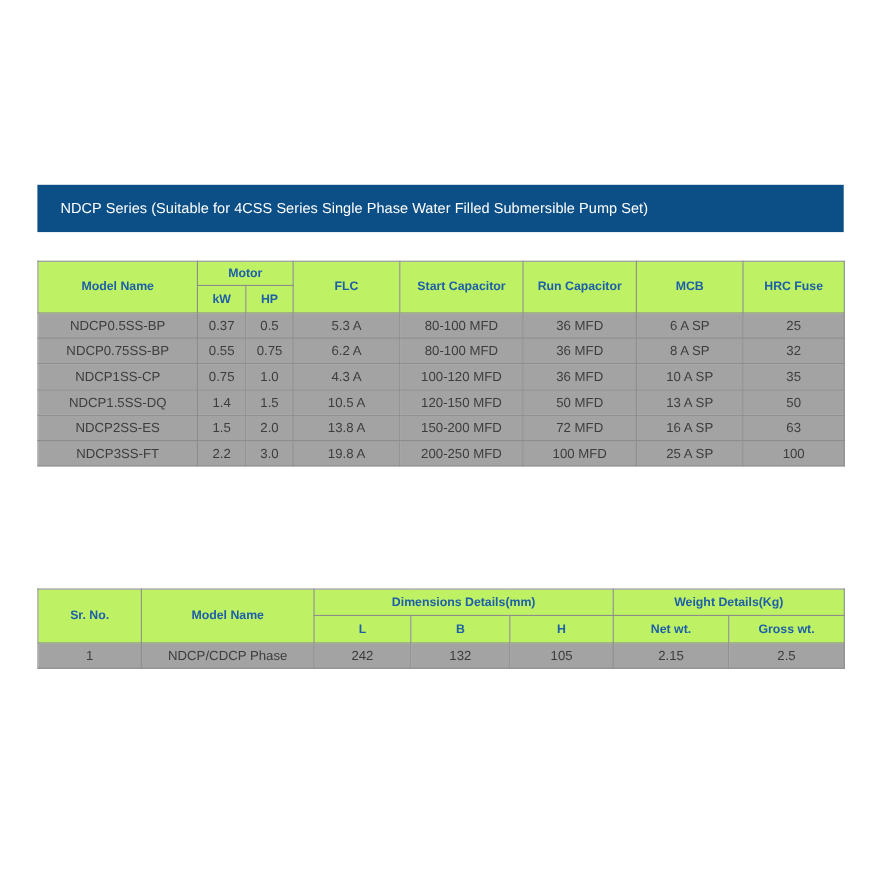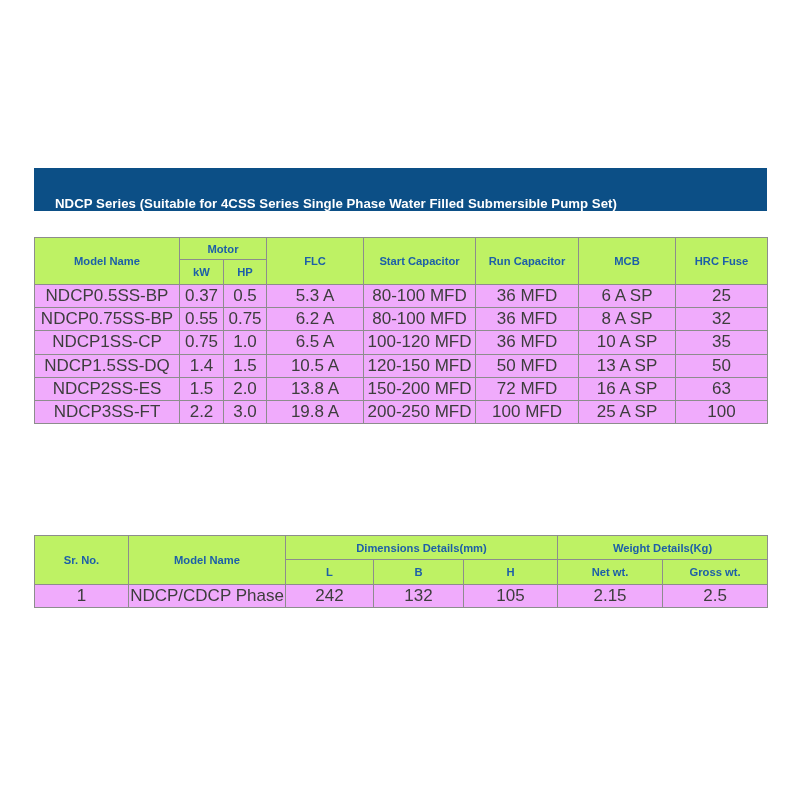--- a/index.html
+++ b/index.html
@@ -22,23 +22,23 @@
     box-sizing: border-box;
   }
 
   
   .banner {
     position: absolute;
     left: 34px;
     width: 733px;
     background: #0c4f86;
     color: #ffffff;
-    font-weight: bold;
+    font-weight: normal;
     display: flex;
-    align-items: flex-end;
+    align-items: center;
     box-sizing: border-box;
   }
   .banner-1 {
     top: 168px;
     height: 43px;
     padding-left: 21px;
     font-size: 13.2px;
     letter-spacing: 0.05px;
   }
   .banner-2 {
@@ -67,24 +67,24 @@
     padding: 0;
     box-sizing: border-box;
   }
   .tbl th {
     background: #bef264;
     color: #1d5fa8;
     font-weight: bold;
     font-size: 11.2px;
   }
   .tbl td {
-    background: #f0abfc;
+    background: #a3a3a3;
     color: #3d3d3d;
     font-weight: normal;
-    font-size: 17px;
+    font-size: 12px;
   }
 
   
   .tbl-specs th.h-tall { height: 47px; }
   .tbl-specs th.h-top  { height: 22px; }
   .tbl-specs th.h-sub  { height: 25px; }
   .tbl-specs td        { height: 23.2px; }
 
   
   .tbl-dims th.h-tall { height: 49px; }
@@ -164,21 +164,21 @@
         <td>6.2 A</td>
         <td>80-100 MFD</td>
         <td>36 MFD</td>
         <td>8 A SP</td>
         <td>32</td>
       </tr>
       <tr>
         <td>NDCP1SS-CP</td>
         <td>0.75</td>
         <td>1.0</td>
-        <td>6.5 A</td>
+        <td>4.3 A</td>
         <td>100-120 MFD</td>
         <td>36 MFD</td>
         <td>10 A SP</td>
         <td>35</td>
       </tr>
       <tr>
         <td>NDCP1.5SS-DQ</td>
         <td>1.4</td>
         <td>1.5</td>
         <td>10.5 A</td>

